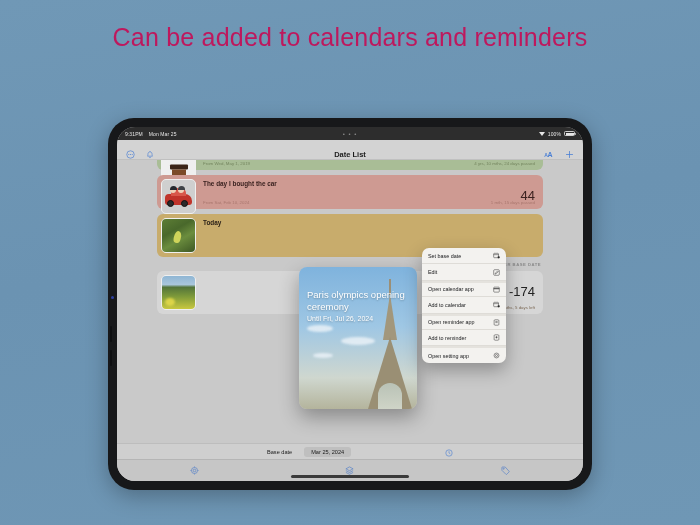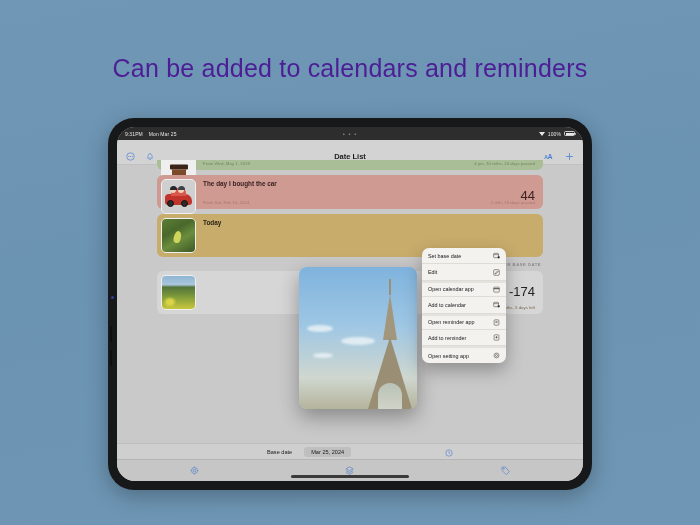--- a/index.html
+++ b/index.html
@@ -9,23 +9,23 @@
     font-family: "Liberation Sans", sans-serif;
   }
   body {
     background: linear-gradient(170deg, #7098b6 0%, #6b93b2 45%, #6f97b5 100%);
     position: relative;
   }
 
   
   .headline {
     position: absolute;
-    top: 54px; left: 0; width: 700px;
+    top: 23px; left: 0; width: 700px;
     text-align: center;
-    color: #4c1d95;
+    color: #be185d;
     font-size: 25px;
     letter-spacing: 0.2px;
     font-weight: 400;
   }
 
   
   .device {
     position: absolute;
     left: 108px; top: 118px;
     width: 484px; height: 372px;
@@ -94,22 +94,22 @@
   }
   .batt::after {
     content: ""; position: absolute; right: -1.6px; top: 1.4px;
     width: 1px; height: 2px; background: #cfcfcf; border-radius: 0 1px 1px 0;
   }
 
   
   .navbar {
     height: 20px;
     background: #d3d3d3;
-    display: flex; align-items: flex-start;
-    padding: 12px 9px;
+    display: flex; align-items: flex-end;
+    padding: 0 9px;
     position: relative;
     border-bottom: 0.5px solid #c0c0c0;
   }
   .nav-left { display: flex; align-items: center; gap: 11px; }
   .nav-right { margin-left: auto; display: flex; align-items: center; gap: 13px; }
   .nav-title {
     position: absolute; left: 0; right: 0; text-align: center;
     font-size: 7.5px; font-weight: 600; color: #1b1b1b;
   }
   .ic { color: #4a7fd4; display: inline-flex; align-items: center; justify-content: center; }
@@ -458,20 +458,24 @@
     <div class="preview">
       <div class="cloud" style="left:8px;  top:58px; width:26px; height:7px;"></div>
       <div class="cloud" style="left:42px; top:70px; width:34px; height:8px;"></div>
       <div class="cloud" style="left:14px; top:86px; width:20px; height:5px;"></div>
       <div class="eiffel">
         <span class="eif-top"></span>
           <span class="eif-mid"></span>
         <span class="eif-base"></span>
           <span class="eif-arch"></span>
       </div>
+      <div class="preview-txt">
+        <div class="preview-title">Paris olympics opening ceremony</div>
+        <div class="preview-until">Until Fri, Jul 26, 2024</div>
+      </div>
     </div>
 
     <div class="ctxmenu">
       <div class="ctx-item">
         <span class="ctx-label">Set base date</span>
         <span class="ctx-ic">
           <svg width="7" height="7" viewBox="0 0 16 16" fill="none" stroke="currentColor" stroke-width="1.1">
             <rect x="1.5" y="3" width="11" height="10" rx="1.6"></rect>
               <path d="M1.5 6h11"></path>
             <circle cx="13" cy="12.2" r="2.6" fill="currentColor" stroke="none"></circle>

